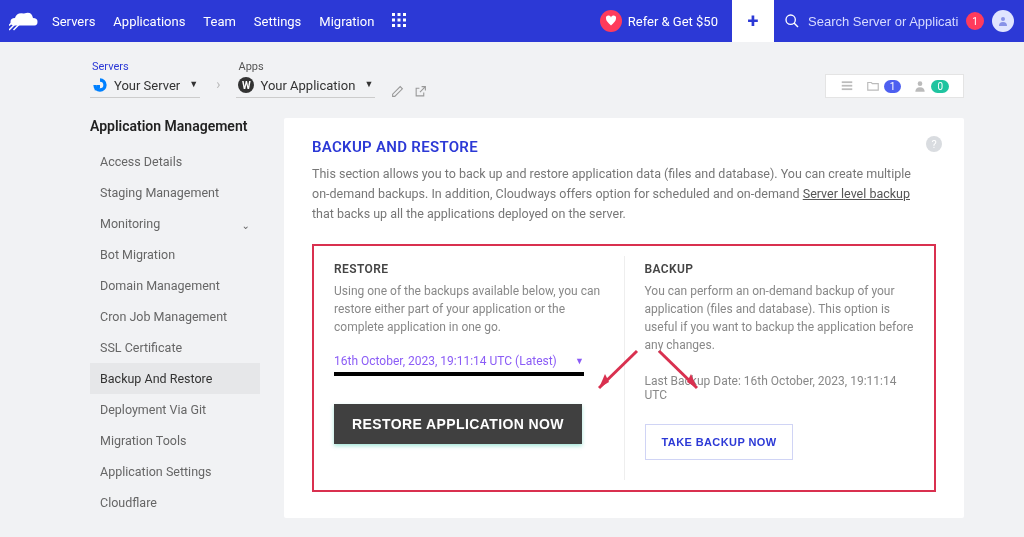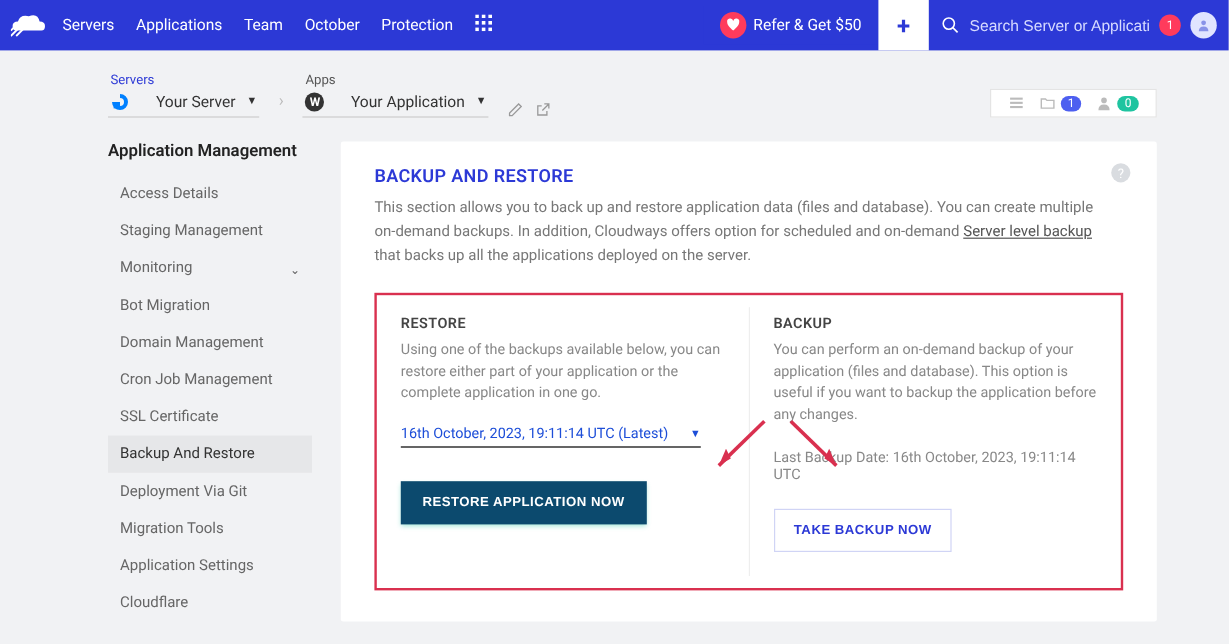--- a/index.html
+++ b/index.html
@@ -20,21 +20,21 @@
   .search-input { background:transparent; border:none; color:#fff; font-size:13px; width:150px; outline:none;}
   .search-input::placeholder { color:#d7dbff;}
   .notif-dot { width:18px; height:18px; border-radius:50%; background:#ff3b5c; color:#fff; font-size:10px; display:flex; align-items:center; justify-content:center;}
   .avatar-top { width:22px; height:22px; border-radius:50%; background:#e0e4ff; display:flex; align-items:center; justify-content:center;}
   
   
   .crumb-row { display:flex; align-items:flex-end; padding:18px 60px 10px 90px; gap:16px;}
   .crumb-col { display:flex; flex-direction:column; gap:2px;}
   .crumb-label { font-size:11px; color:#2c39d6; margin-left:2px;}
   .crumb-label.dark { color:#555;}
-  .crumb-val { display:flex; align-items:center; gap:22px; font-size:13px; color:#333; border-bottom:1px solid #ccc; padding:2px 20px 4px 2px; position:relative;}
+  .crumb-val { display:flex; align-items:center; gap:6px; font-size:13px; color:#333; border-bottom:1px solid #ccc; padding:2px 20px 4px 2px; position:relative;}
   .crumb-caret { position:absolute; right:2px; top:4px; font-size:9px; color:#333;}
   .do-icon { width:16px; height:16px;}
   .wp-icon { width:16px; height:16px; border-radius:50%; background:#333; display:flex; align-items:center; justify-content:center; color:#fff; font-size:10px; font-weight:bold;}
   .crumb-chevron { color:#bbb; font-size:14px; align-self:center; margin-top:10px;}
   .crumb-icons { display:flex; gap:10px; align-items:center; margin-top:14px; color:#999;}
   .crumb-right { margin-left:auto; display:flex; align-items:center; gap:0; background:#fff; border:1px solid #e4e4e4; padding:4px 8px; margin-top:6px;}
   .crumb-right > div { padding:0 6px; display:flex; align-items:center; gap:4px;}
   .badge-blue { background:#4d5ff0; color:#fff; border-radius:8px; font-size:10px; padding:1px 6px;}
   .badge-teal { background:#1fc4a0; color:#fff; border-radius:8px; font-size:10px; padding:1px 6px;}
   
@@ -50,45 +50,45 @@
   .c-title { color:#2c39d6; font-size:15px; font-weight:600; letter-spacing:0.3px; margin-bottom:8px;}
   .c-desc { font-size:12.5px; color:#777; line-height:1.6; max-width:600px;}
   .c-desc .link { color:#555; text-decoration:underline; cursor:pointer;}
   .help-icon { position:absolute; top:18px; right:22px; width:16px; height:16px; border-radius:50%; background:#d9dce0; color:#fff; font-size:11px; display:flex; align-items:center; justify-content:center; cursor:pointer;}
   
   .panels { display:flex; margin-top:20px; border:2px solid #d9304f; position:relative; padding:10px 0;}
   .panel { flex:1; padding:6px 20px 20px 20px;}
   .panel + .panel { border-left:1px solid #eee;}
   .p-title { font-size:12px; font-weight:600; color:#444; letter-spacing:0.4px; margin-bottom:6px;}
   .p-desc { font-size:12px; color:#888; line-height:1.5;}
-  .dropdown { margin-top:14px; border-bottom:1px solid #000000; padding:4px 0; font-size:12px; color:#1d4ed8; display:flex; justify-content:space-between; align-items:center; width:250px; cursor:pointer;}
+  .dropdown { margin-top:14px; border-bottom:4px solid #000000; padding:4px 0; font-size:12px; color:#8b5cf6; display:flex; justify-content:space-between; align-items:center; width:250px; cursor:pointer;}
   .last-backup { font-size:12px; color:#888; margin-top:20px;}
-  .btn-teal { margin-top:28px; background:#0c4a6e; color:#fff; border:none; font-size:11px; font-weight:600; letter-spacing:0.4px; padding:12px 18px; cursor:pointer; box-shadow:0 2px 4px rgba(31,196,160,0.4);}
+  .btn-teal { margin-top:28px; background:#404040; color:#fff; border:none; font-size:14px; font-weight:600; letter-spacing:0.4px; padding:12px 18px; cursor:pointer; box-shadow:0 2px 4px rgba(31,196,160,0.4);}
   .btn-outline { margin-top:22px; background:#fff; color:#2c39d6; border:1px solid #d0d4f5; font-size:11px; font-weight:600; letter-spacing:0.4px; padding:11px 16px; cursor:pointer;}
   
   .arrow { position:absolute; width:60px; height:50px; pointer-events:none;}
   .arrow.a1 { left:44%; top:100px;}
   .arrow.a2 { left:54%; top:100px;}
 </style>
 </head>
 <body>
 
 <div class="topbar">
   <div class="logo">
     <svg viewBox="0 0 40 28">
         <path d="M6 20 Q2 20 2 15 Q2 10 8 10 Q10 2 20 4 Q30 0 32 10 Q38 10 38 15 Q38 20 34 20 Z" fill="#fff"></path>
         <path d="M0 20 L14 6 M0 26 L20 6 M6 26 L26 6" stroke="#fff" stroke-width="2" fill="none"></path>
       </svg>
   </div>
   <div class="nav-links">
     <span>Servers</span>
     <span>Applications</span>
     <span>Team</span>
-    <span>October</span>
-    <span>Protection</span>
+    <span>Settings</span>
+    <span>Migration</span>
   </div>
   <div class="grid-icon">
     <svg width="14" height="14" viewBox="0 0 14 14">
         <g fill="#fff">
           <rect width="3" height="3"></rect>
           <rect x="5.5" width="3" height="3"></rect>
           <rect x="11" width="3" height="3"></rect>
           <rect y="5.5" width="3" height="3"></rect>
           <rect x="5.5" y="5.5" width="3" height="3"></rect>
           <rect x="11" y="5.5" width="3" height="3"></rect>

